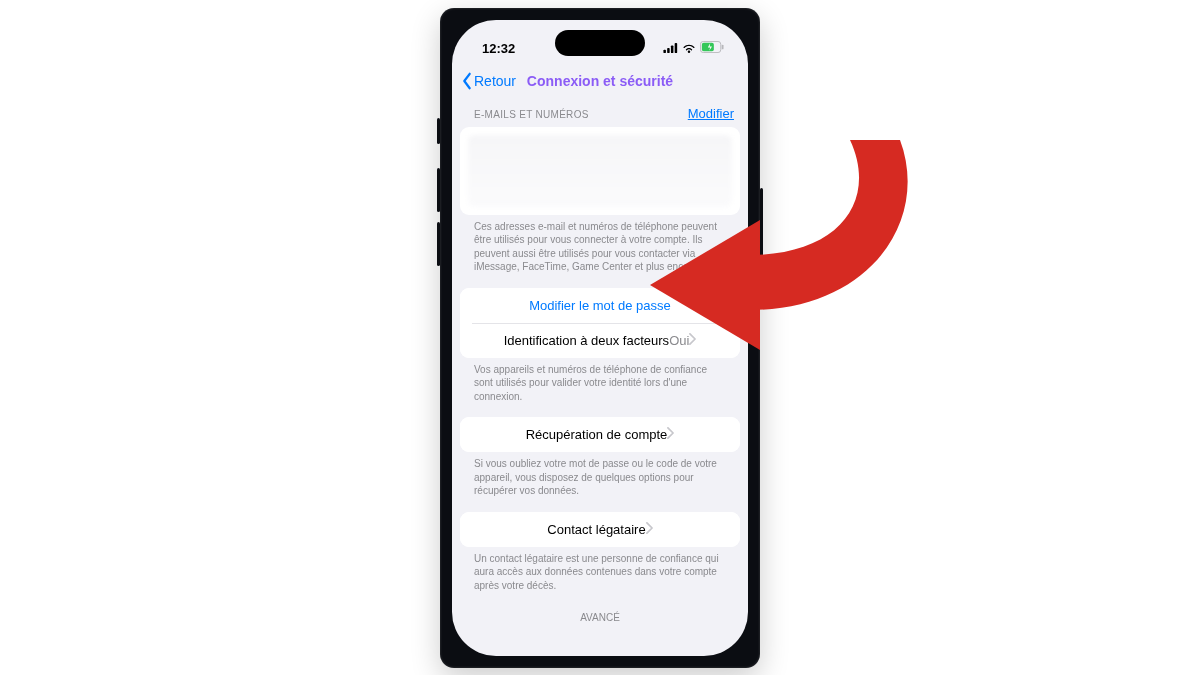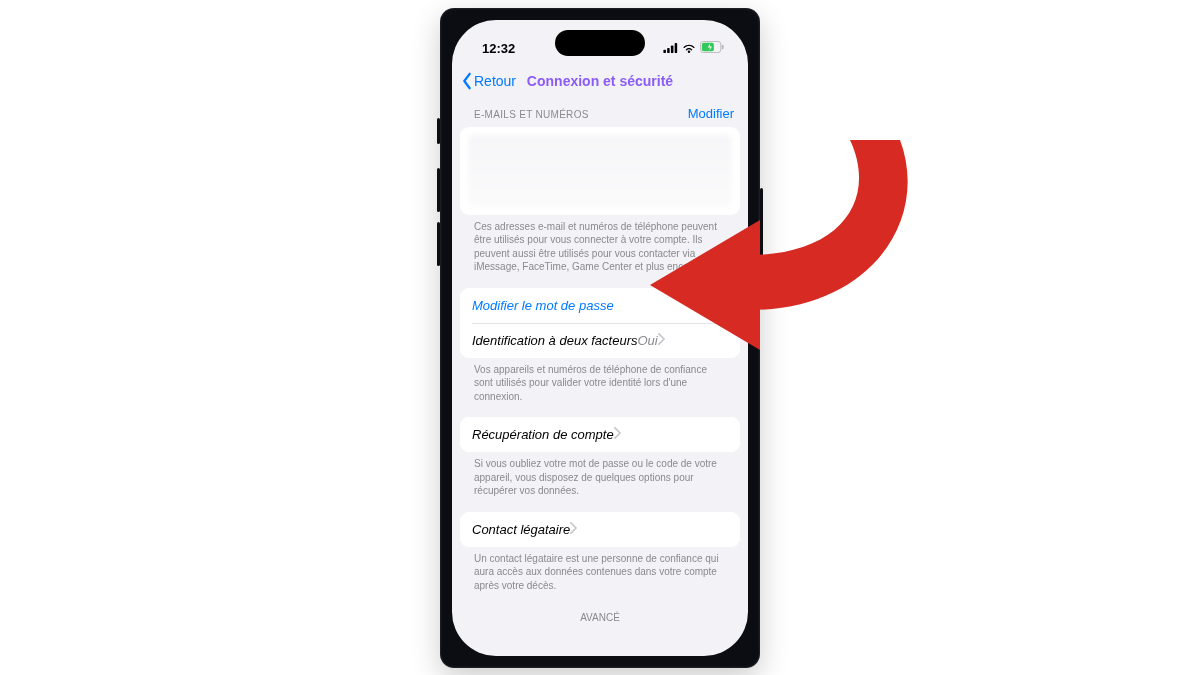--- a/index.html
+++ b/index.html
@@ -109,20 +109,21 @@
   .section-header .label {
     font-size: 10px;
     letter-spacing: 0.3px;
     color: #8a8a8e;
     text-transform: uppercase;
   }
   .edit-link {
     color: #007aff;
     font-size: 13px;
     cursor: pointer;
+    text-decoration: underline;
   }
   .card {
     background: #fff;
     border-radius: 9px;
     overflow: hidden;
   }
   .blurred-card {
     height: 88px;
     position: relative;
   }
@@ -137,28 +138,27 @@
   .footer-text {
     font-size: 10px;
     line-height: 1.35;
     color: #8a8a8e;
     padding: 5px 14px 0 14px;
   }
 
   .row {
     display: flex;
     align-items: center;
-    justify-content: flex-start;
+    justify-content: center;
     padding: 10px 12px;
     font-size: 13px;
     color: #000;
     background: #fff;
     cursor: pointer;
     position: relative;
-    font-style: italic;
   }
   .row + .row::before {
     content:"";
     position:absolute;
     left:12px; right:0; top:0;
     height:1px; background:#e4e4e8;
   }
   .row .value { color: #8a8a8e; font-size: 13px; display:flex; align-items:center; gap:0;}
   .row.link-row { color:#007aff; }
   .chevron { color:#c7c7cc; }

